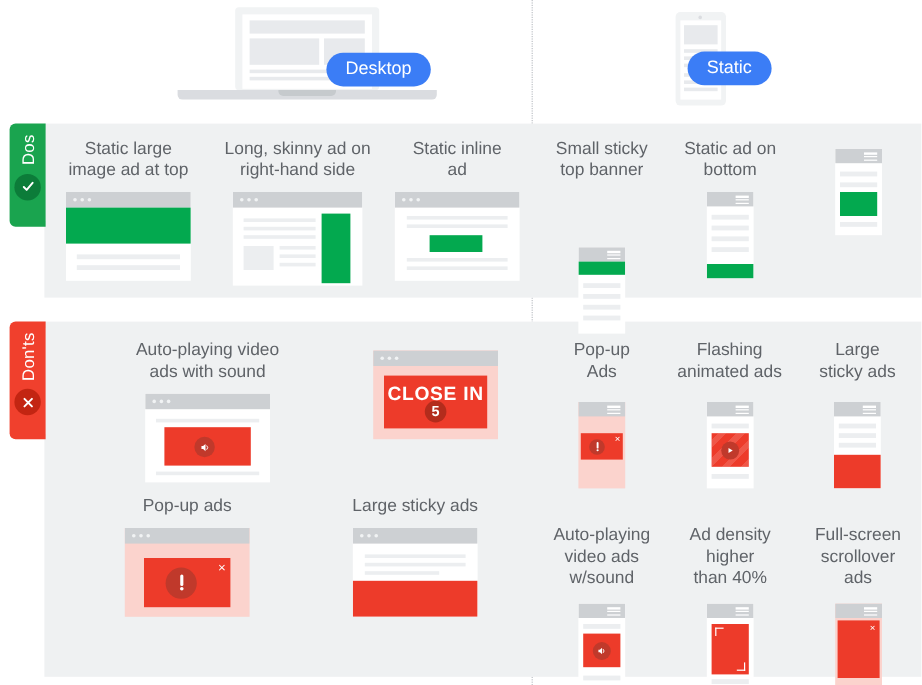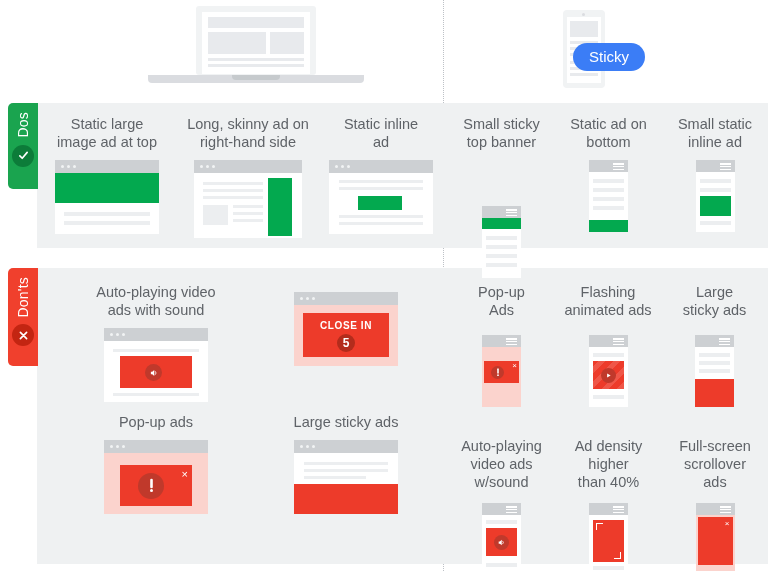--- a/index.html
+++ b/index.html
@@ -81,21 +81,21 @@
   .card { display:flex; flex-direction:column; align-items:center; }
   .card-title {
     font-size:14.5px; line-height:18px; text-align:center;
     color:#5f6368; white-space:pre-line; font-weight:400;
   }
   .card-art { margin-top:9px; position:relative; }
 
   
   .dos-desktop  { left:40px;  top:115px;  width:400px; }
   .dos-mobile   { left:448px; top:115px;  width:320px; }
-  .don-desktop-1{ left:58px;  top:283px;  width:380px; }
+  .don-desktop-1{ left:75px;  top:283px;  width:380px; }
   .don-desktop-2{ left:58px;  top:413px;  width:380px; }
   .don-mobile-1 { left:448px; top:283px;  width:320px; }
   .don-mobile-2 { left:448px; top:437px;  width:320px;align-items:flex-end; }
 
   
   .browser { background:#fff; position:relative; overflow:hidden; }
   .browser-bar {
     position:absolute; left:0; top:0; width:100%; height:13px;
     background:#cdd0d3;
   }
@@ -114,21 +114,21 @@
   .green { background:#03a94f; }
   .red   { background:#ed3b2a; }
   .pinkbg{ background:#fbd3cd; }
 
   .icon-circle {
     position:absolute; border-radius:50%; background:#c0392b;
     display:flex; align-items:center; justify-content:center; color:#fff;
   }
   .closein {
     position:absolute; left:0; right:0; text-align:center;
-    color:#fff; font-size:10px; letter-spacing:.6px; font-weight:700;
+    color:#fff; font-size:16px; letter-spacing:.6px; font-weight:700;
   }
   .count {
     position:absolute; border-radius:50%; background:#b32c1c; color:#fff;
     display:flex; align-items:center; justify-content:center;
     font-size:12px; font-weight:700;
   }
   .xmark { position:absolute; color:#fff; font-size:11px; line-height:1; }
   .stripes {
     position:absolute; inset:0;
     background:repeating-linear-gradient(-45deg,
@@ -146,35 +146,36 @@
     <div class="laptop-screen">
       <div class="ls-bar" style="left:6px;top:5px;width:96px;height:11px;"></div>
       <div class="ls-bar" style="left:6px;top:20px;width:58px;height:22px;"></div>
       <div class="ls-bar" style="left:68px;top:20px;width:34px;height:22px;"></div>
       <div class="ls-bar" style="left:6px;top:46px;width:96px;height:3px;"></div>
       <div class="ls-bar" style="left:6px;top:52px;width:96px;height:3px;"></div>
     </div>
     <div class="laptop-base"></div>
     <div class="laptop-notch"></div>
   </div>
+  <div class="pill pill-desktop">Desktop</div>
 
   <div class="phone">
     <div class="phone-body"></div>
     <div class="phone-cam"></div>
     <div class="phone-screen">
       <div class="ps-bar" style="left:3px;top:4px;width:28px;height:16px;"></div>
       <div class="ps-bar" style="left:3px;top:24px;width:28px;height:2.5px;"></div>
       <div class="ps-bar" style="left:3px;top:30px;width:28px;height:2.5px;"></div>
       <div class="ps-bar" style="left:3px;top:36px;width:20px;height:2.5px;"></div>
       <div class="ps-bar" style="left:3px;top:44px;width:28px;height:2.5px;"></div>
       <div class="ps-bar" style="left:3px;top:50px;width:28px;height:2.5px;"></div>
       <div class="ps-bar" style="left:3px;top:56px;width:28px;height:2.5px;"></div>
     </div>
   </div>
-  <div class="pill pill-mobile">Sticky</div>
+  <div class="pill pill-mobile">Static</div>
 </div>
 
 <div class="divider"></div>
 
 <div class="panel panel-dos"></div>
 <div class="panel panel-donts"></div>
 
 <div class="tab tab-dos">
   <span class="tab-text">Dos</span>
   <span class="tab-badge badge-dos">
@@ -292,22 +293,20 @@
         <div class="line" style="left:4px;top:19px;width:31px;height:4px;"></div>
         <div class="line" style="left:4px;top:28px;width:31px;height:4px;"></div>
         <div class="line" style="left:4px;top:37px;width:31px;height:4px;"></div>
         <div class="line" style="left:4px;top:46px;width:31px;height:4px;"></div>
         <div class="blk green" style="left:0;top:60px;width:39px;height:12px;"></div>
       </div>
     </div>
   </div>
 
   <div class="card" style="width:106px;">
-    <div class="card-title">Small static
-inline ad</div>
     <div class="card-art">
       <div class="mock-phone" style="width:39px;height:72px;">
         <div class="mp-bar">
           <span class="ham">
               <i></i>
               <i></i>
               <i></i>
             </span>
         </div>
         <div class="line" style="left:4px;top:19px;width:31px;height:4px;"></div>

